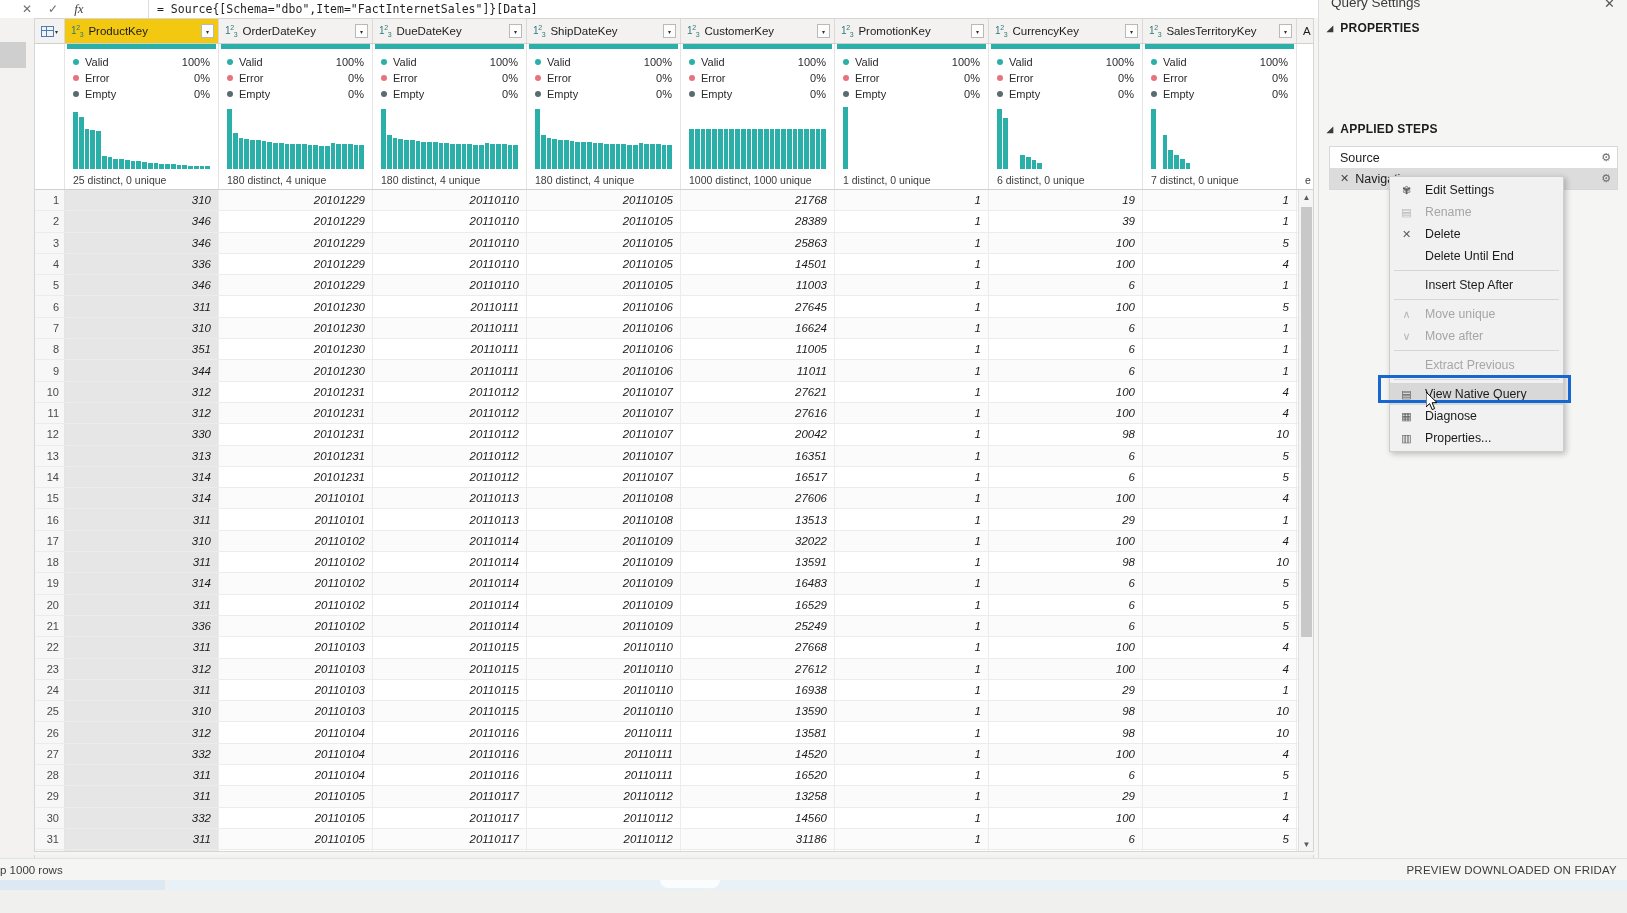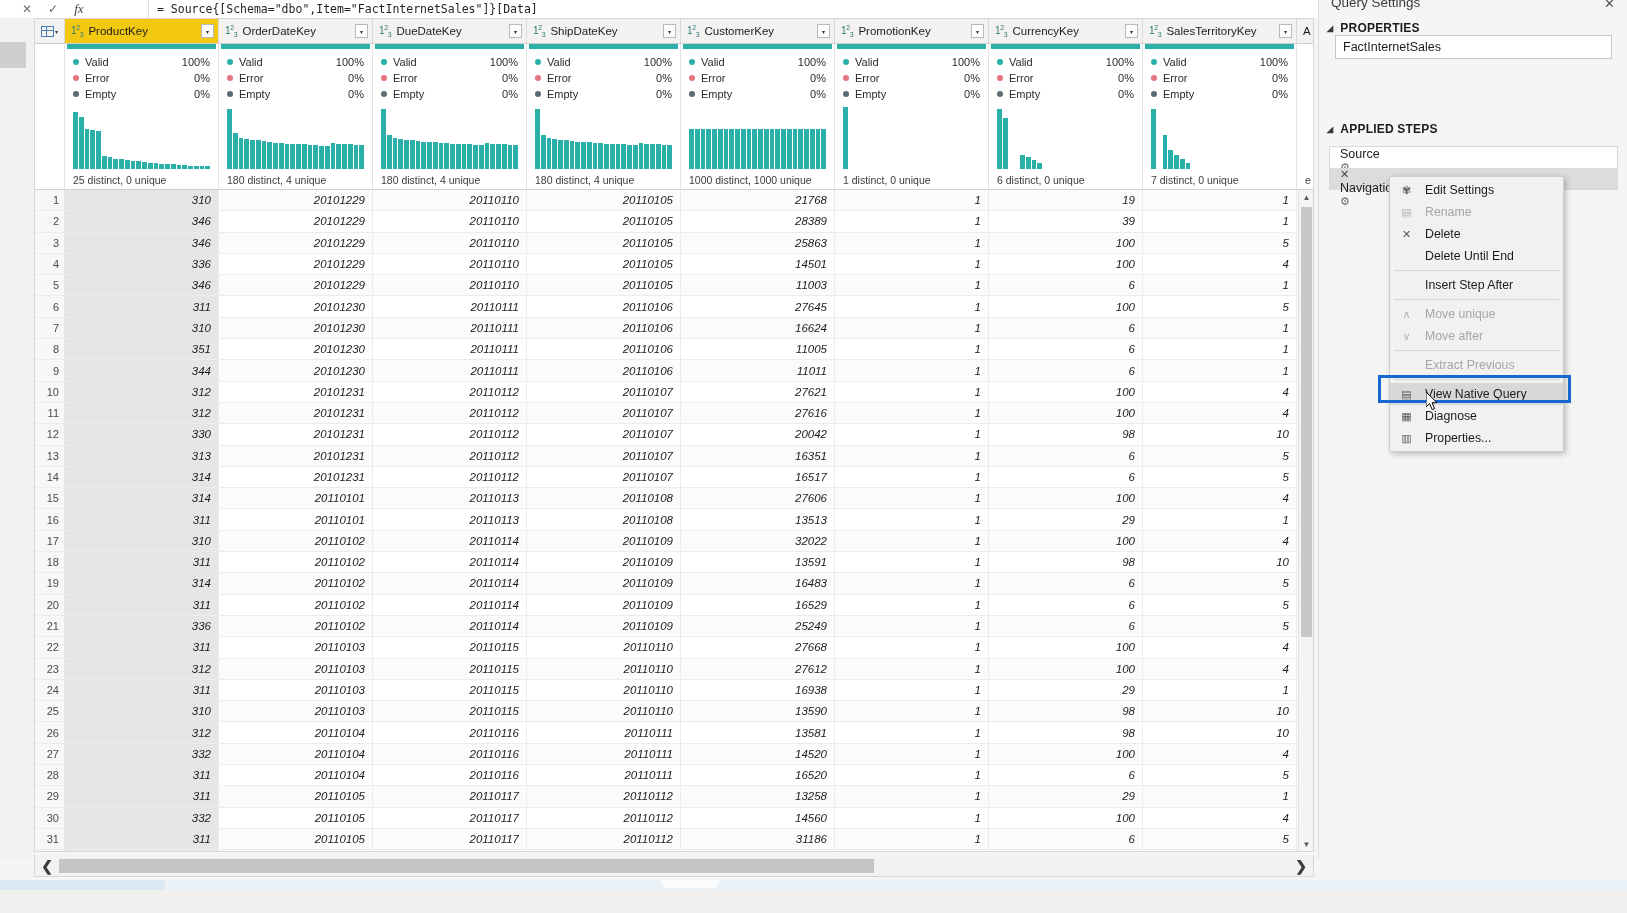--- a/index.html
+++ b/index.html
@@ -132,22 +132,22 @@
   .qs-props { position:absolute; left:0; top:21px; width:309px; }
   .name-lbl { font-size:12.5px; color:#1c1c1c; padding:9px 0 4px 16px; }
   .name-input {
     margin:0 16px; height:24px; background:#ffffff; border:1px solid #c8c8c8;
     font-size:12.5px; color:#1c1c1c; display:flex; align-items:center; padding-left:7px;
   }
   .all-props { font-size:12.5px; color:#2f6fb5; padding:10px 0 0 16px; }
   .qs-steps { position:absolute; left:0; top:122px; width:309px; }
   .steps-box { margin:10px 10px 0 10px; background:#ffffff; border:1px solid #d8d8d8; }
   .step {
-    height:21px; display:flex; font-size:12.5px; color:#1c1c1c;
-    padding:0 6px 0 10px; position:relative;flex-direction:column;
+    height:21px; display:flex; align-items:center; font-size:12.5px; color:#1c1c1c;
+    padding:0 6px 0 10px; position:relative;
   }
   .step.active { background:#dcdcdc; }
   .step-x { margin-right:6px; font-size:11px; color:#444; }
   .step-label { flex:1; white-space:nowrap; }
   .step-gear { font-size:11px; color:#6b6b6b; }
 
   
   .ctx-menu {
     position:absolute; left:1389px; top:176px; width:175px;
     background:#f1f1f1; border:1px solid #cdcdcd; box-shadow:2px 2px 6px rgba(0,0,0,0.24);
@@ -1042,21 +1042,20 @@
 
   <div class="qs-panel">
     <div class="qs-title">Query Settings</div>
     <div class="qs-close">✕</div>
 
     <div class="qs-props">
       <div class="sec-head">
         <span class="tri">◢</span>
         <span>PROPERTIES</span>
       </div>
-      <div class="name-input">FactInternetSales</div>
     </div>
 
     <div class="qs-steps">
       <div class="sec-head">
         <span class="tri">◢</span>
         <span>APPLIED STEPS</span>
       </div>
       <div class="steps-box" id="steps-box">
           <div class="step">
             <span class="step-label">Source</span>
@@ -1121,20 +1120,24 @@
         <span>Properties...</span>
       </div>
     </div>
   <div class="ctx-hl-box"></div>
   <div class="cursor">
     <svg width="14" height="20" viewBox="0 0 14 20">
       <path d="M0,0 L0,15 L3.6,11.6 L6.2,17.6 L8.6,16.6 L6.1,10.8 L11,10.6 Z" fill="#ffffff" stroke="#000000" stroke-width="1"></path>
     </svg>
   </div>
 
+  <div class="status-bar">
+    <div class="status-left">p 1000 rows</div>
+    <div class="status-right">PREVIEW DOWNLOADED ON FRIDAY</div>
+  </div>
 
   <div class="bottom-frame">
     <div class="bf-seg-a"></div>
     <div class="bf-seg-b"></div>
     <div class="bf-seg-c"></div>
     <div class="bf-notch"></div>
   </div>
 
 </div>
 

